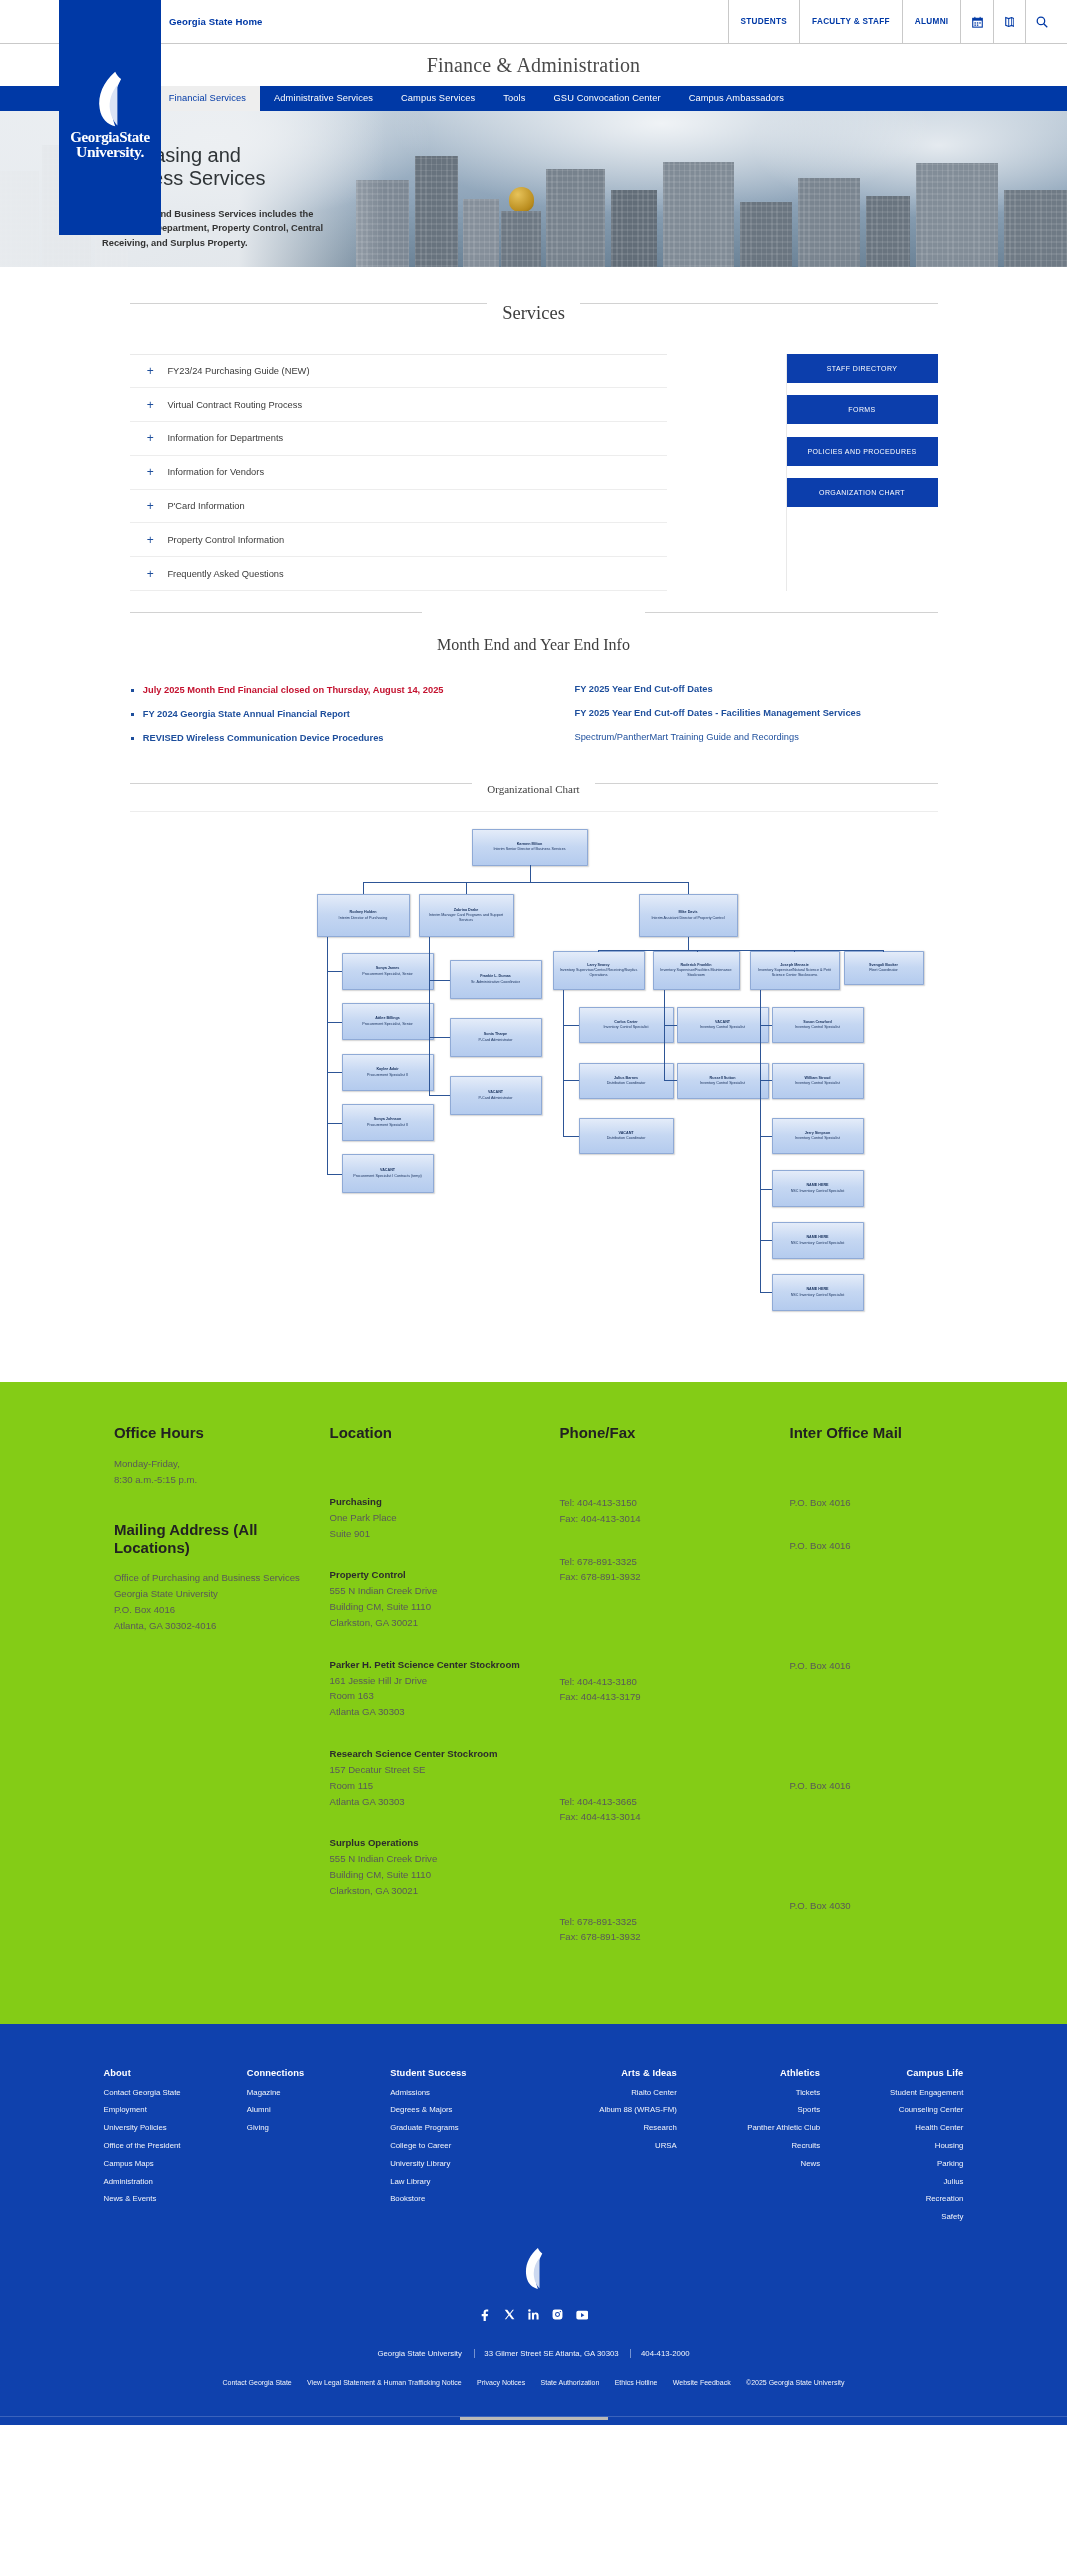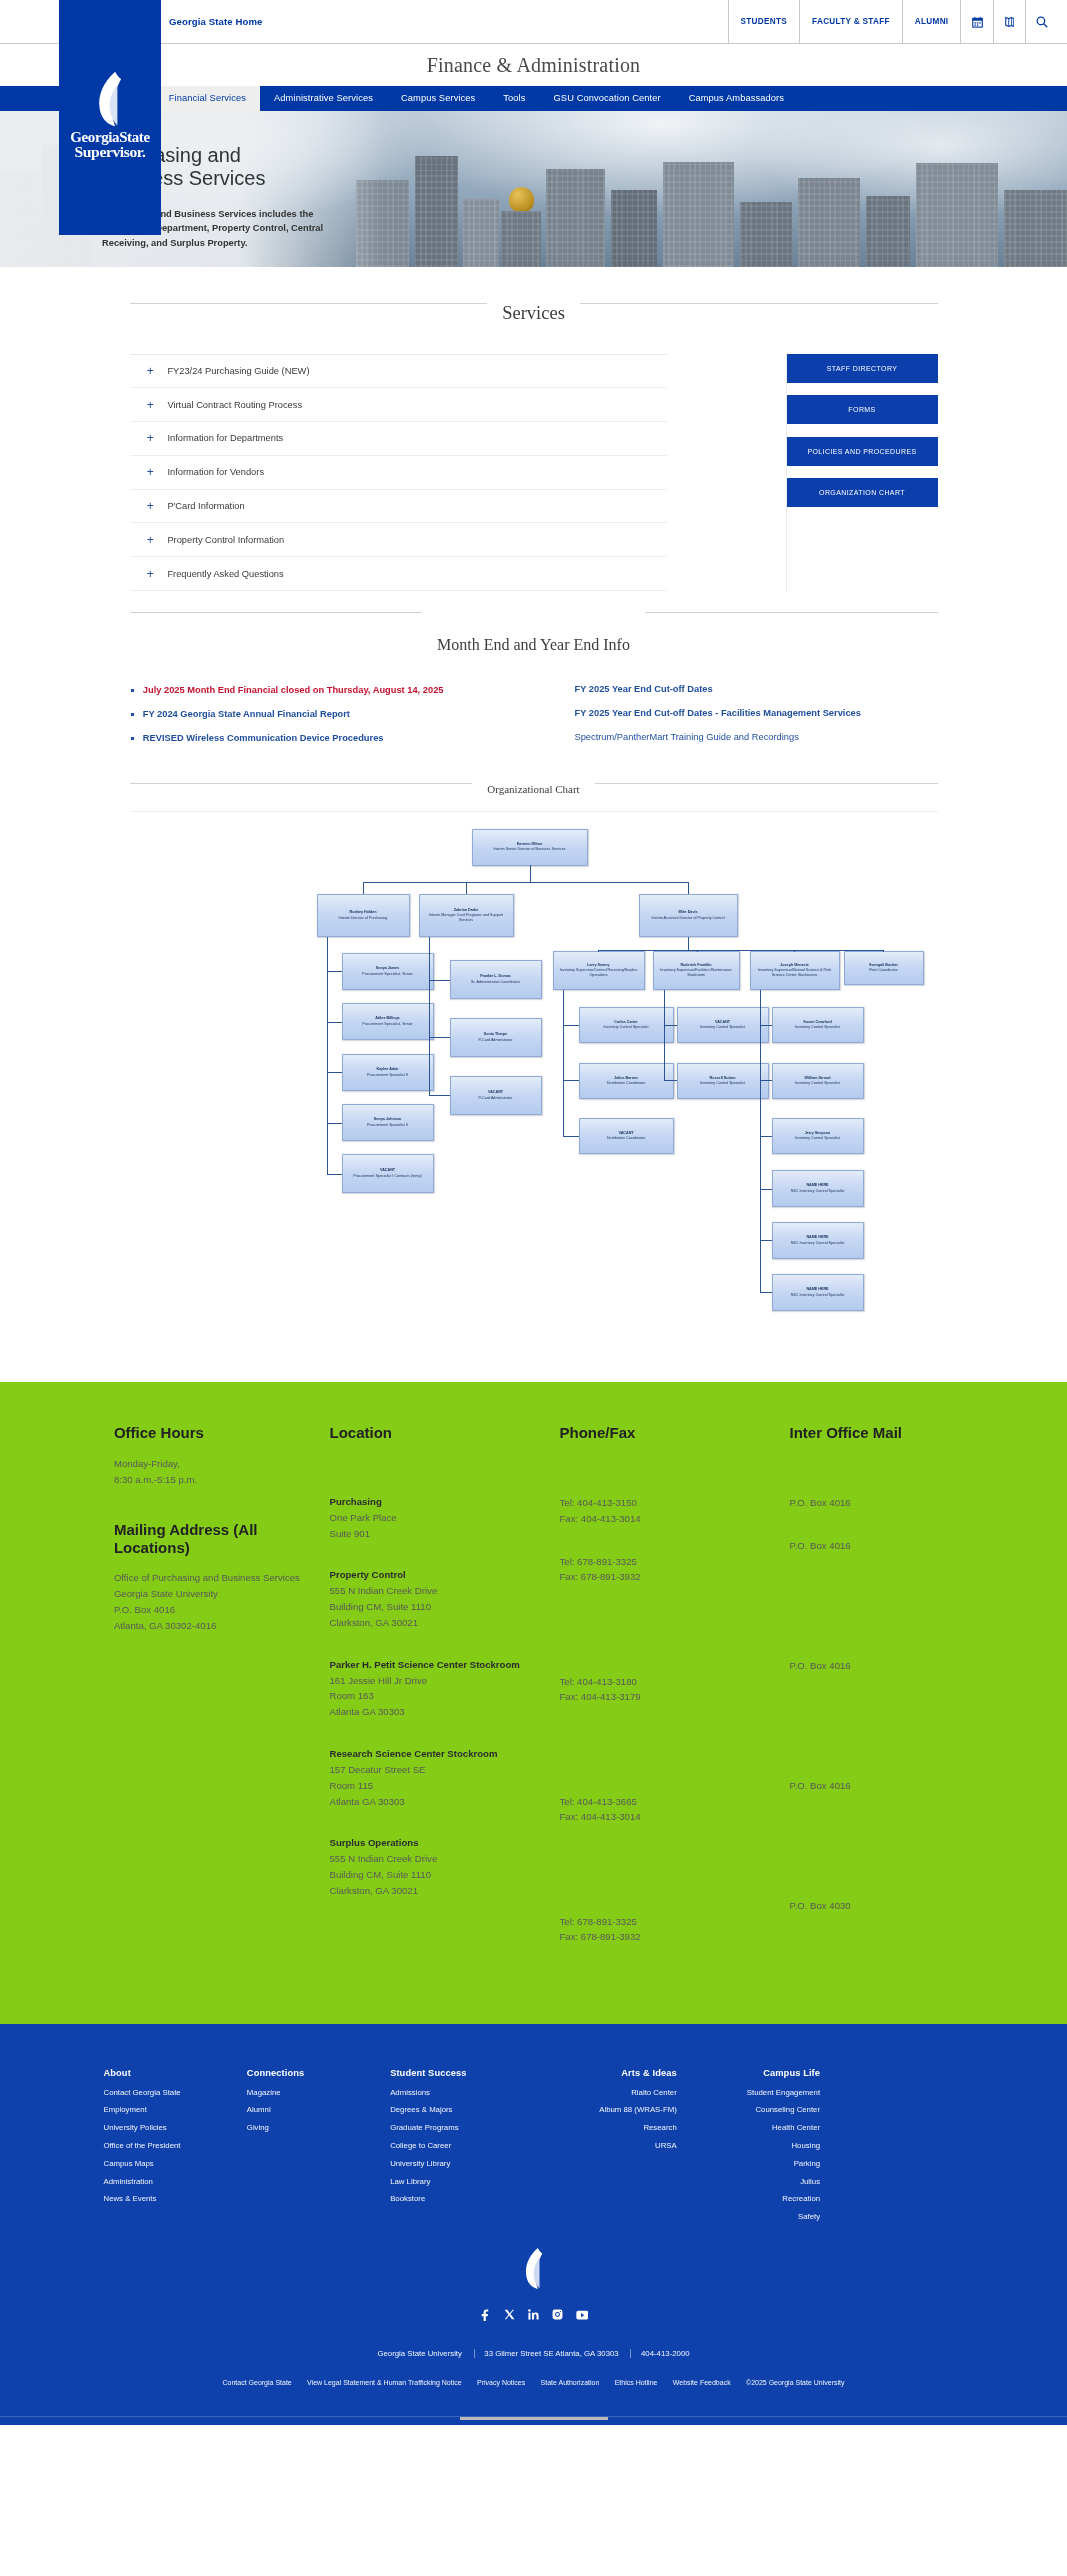--- a/index.html
+++ b/index.html
@@ -411,21 +411,21 @@
 </div>
 
 <div class="logo-block">
   <svg class="logo-flame" viewBox="0 0 46 78">
     <path d="M30 2 C14 16, 6 34, 9 52 C11 66, 20 74, 30 76 C26 64, 24 52, 27 40 C29 30, 34 20, 38 12 C35 10, 32 6, 30 2 Z" fill="#ffffff"></path>
     <path d="M33 20 C25 30, 21 42, 23 54 C24 62, 28 70, 33 75 C33 58, 33 38, 33 20 Z" fill="#dbe4f5"></path>
   </svg>
   <div class="logo-word">
     <span class="l1">GeorgiaState</span>
     <span class="reg"></span>
-    <span class="l2">Supervisor.</span>
+    <span class="l2">University.</span>
   </div>
 </div>
 
 <div class="site-title-wrap">
   <h1 class="site-title">Finance &amp; Administration</h1>
 </div>
 
 <nav class="mainnav">
   <a>About</a>
   <a class="active">Financial Services</a>
@@ -810,20 +810,28 @@
         <a>Bookstore</a>
       </div>
       <div class="f-col right">
         <h3>Arts &amp; Ideas</h3>
         <a>Rialto Center</a>
         <a>Album 88 (WRAS-FM)</a>
         <a>Research</a>
         <a>URSA</a>
       </div>
       <div class="f-col right">
+        <h3>Athletics</h3>
+        <a>Tickets</a>
+        <a>Sports</a>
+        <a>Panther Athletic Club</a>
+        <a>Recruits</a>
+        <a>News</a>
+      </div>
+      <div class="f-col right">
         <h3>Campus Life</h3>
         <a>Student Engagement</a>
         <a>Counseling Center</a>
         <a>Health Center</a>
         <a>Housing</a>
         <a>Parking</a>
         <a>Julius</a>
         <a>Recreation</a>
         <a>Safety</a>
       </div>

